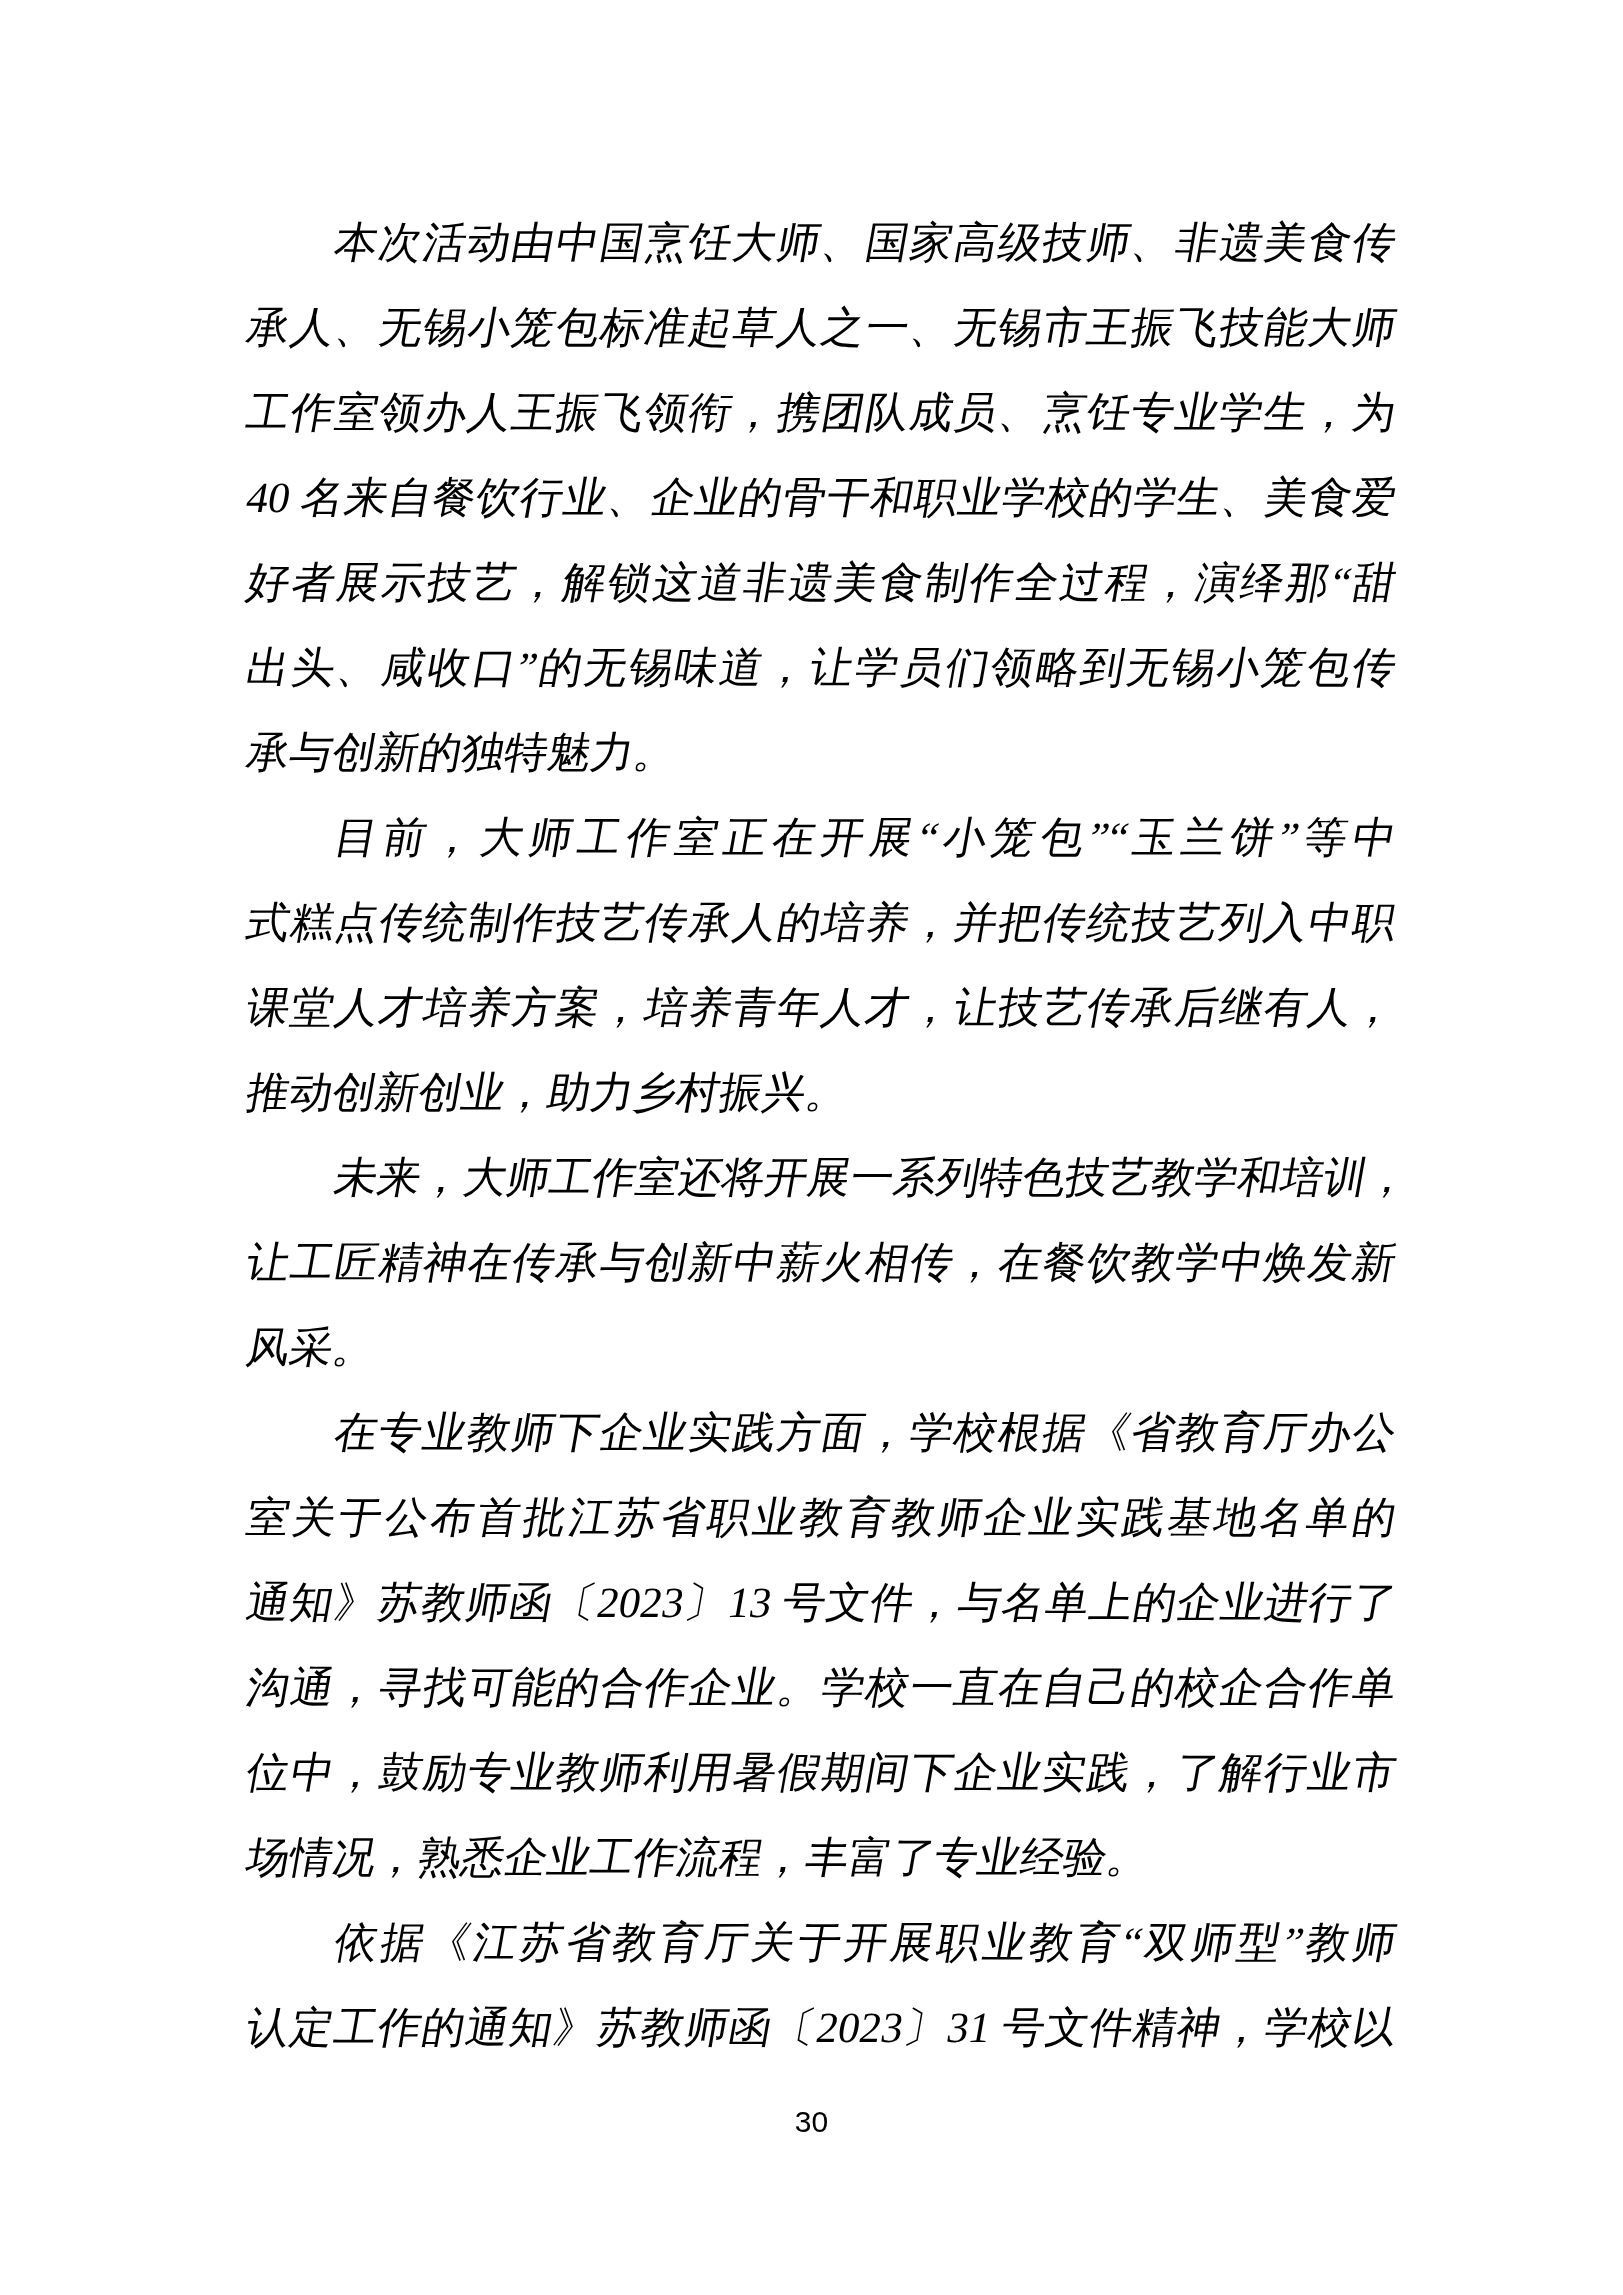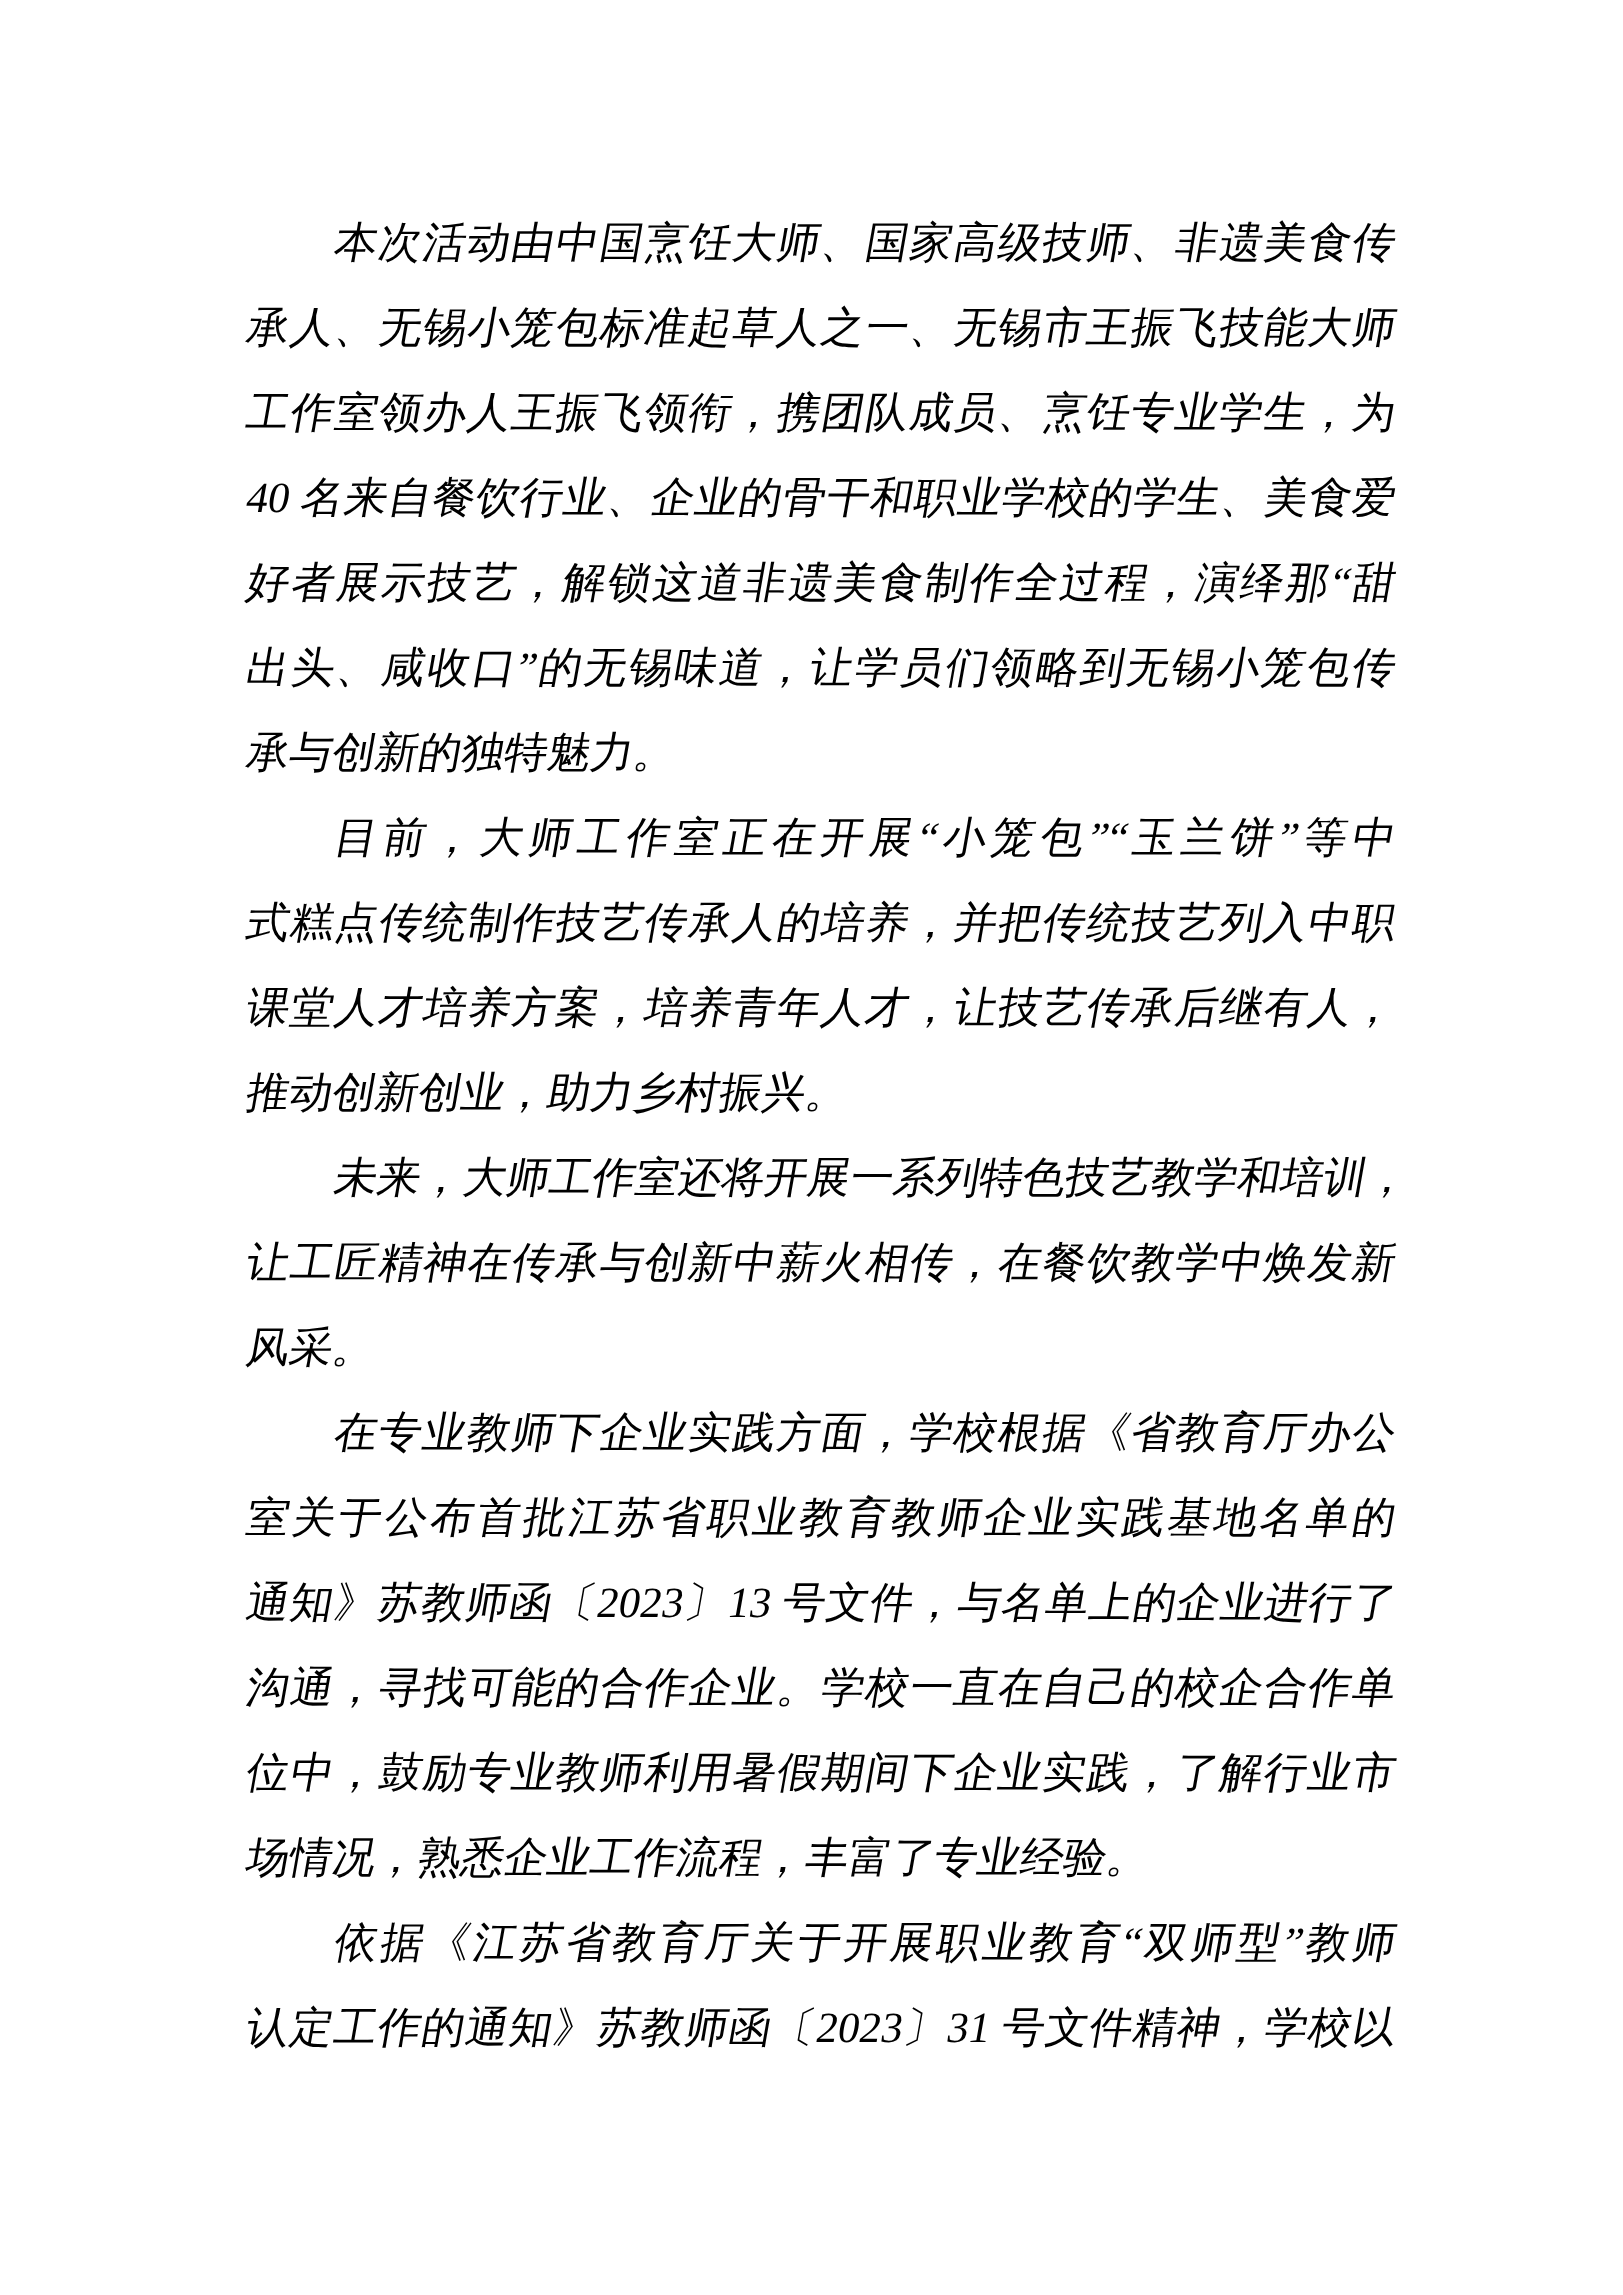--- a/index.html
+++ b/index.html
@@ -87,14 +87,17 @@
     <p class="line">通知》苏教师函〔2023〕13 号文件，与名单上的企业进行了</p>
     <p class="line">沟通，寻找可能的合作企业。学校一直在自己的校企合作单</p>
     <p class="line">位中，鼓励专业教师利用暑假期间下企业实践，了解行业市</p>
     <p class="line para-end">场情况，熟悉企业工作流程，丰富了专业经验。</p>
 
     <p class="line indent">依据《江苏省教育厅关于开展职业教育“双师型”教师</p>
     <p class="line">认定工作的通知》苏教师函〔2023〕31 号文件精神，学校以</p>
 
   </div>
 
+  <div class="footer">
+    <span class="page-number">30</span>
+  </div>
 </div>
 
 
 </body></html>

